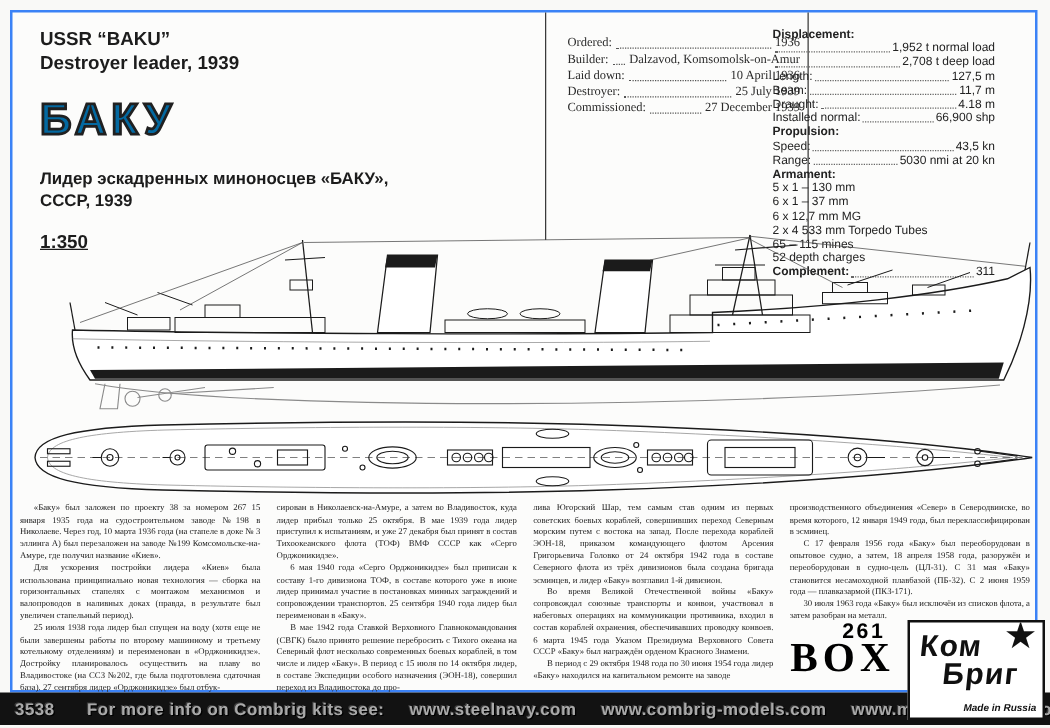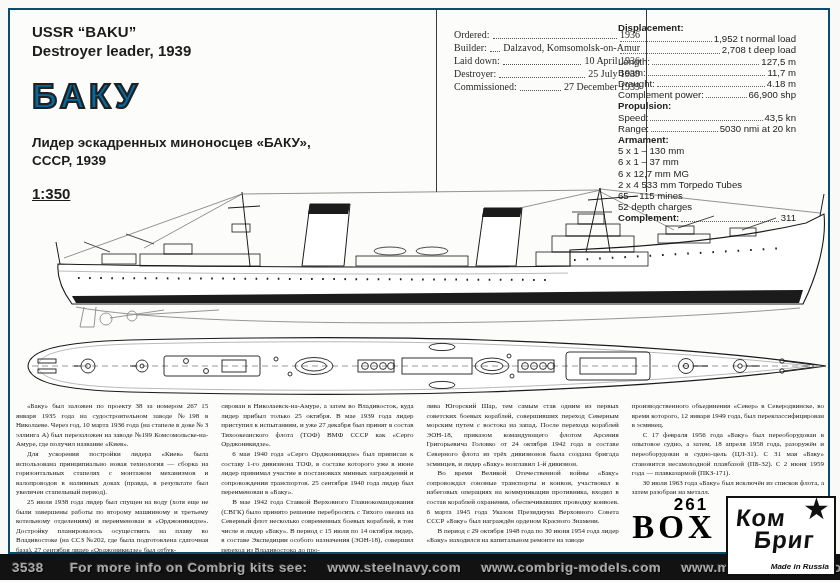--- a/index.html
+++ b/index.html
@@ -1,18 +1,18 @@
 <!DOCTYPE html>
 <html><head>
 <meta charset="utf-8">
 <style>
   html,body{margin:0;padding:0;background:#efefec;}
   .sheet{position:relative;width:840px;height:582px;background:#f9f9f7;overflow:hidden;
          font-family:"Liberation Sans",sans-serif;color:#1c1c1c;}
-  .frame{position:absolute;left:8px;top:8px;width:822px;height:546px;border:2px solid #0c4a6e;
+  .frame{position:absolute;left:8px;top:8px;width:822px;height:546px;border:2px solid #3b82f6;
          box-sizing:border-box;background:#fcfcfb;z-index:1;}
   .vdiv{position:absolute;top:0;width:1px;height:182px;background:#3a3a3a;}
   .vdiv.v1{left:426px}.vdiv.v2{left:636px}
 
   
   .hleft{position:absolute;left:22px;top:12px;width:390px;}
   .hl1{font-size:15px;font-weight:bold;line-height:19px;}
   .bigname{margin-top:10px;font-size:35px;font-weight:800;letter-spacing:4px;color:#0369a1;
            -webkit-text-stroke:2.2px #202020;
            text-shadow:0 0 1px #202020;line-height:52px;}
@@ -138,21 +138,21 @@
         <span class="lbl">Beam:</span>
         <span class="dots"></span>
         <span class="val">11,7 m</span>
       </div>
       <div class="srow">
         <span class="lbl">Draught:</span>
         <span class="dots"></span>
         <span class="val">4.18 m</span>
       </div>
       <div class="srow">
-        <span class="lbl">Complement power:</span>
+        <span class="lbl">Installed normal:</span>
         <span class="dots"></span>
         <span class="val">66,900 shp</span>
       </div>
       <div class="sbold">Propulsion:</div>
       <div class="srow">
         <span class="lbl">Speed:</span>
         <span class="dots"></span>
         <span class="val">43,5 kn</span>
       </div>
       <div class="srow">

